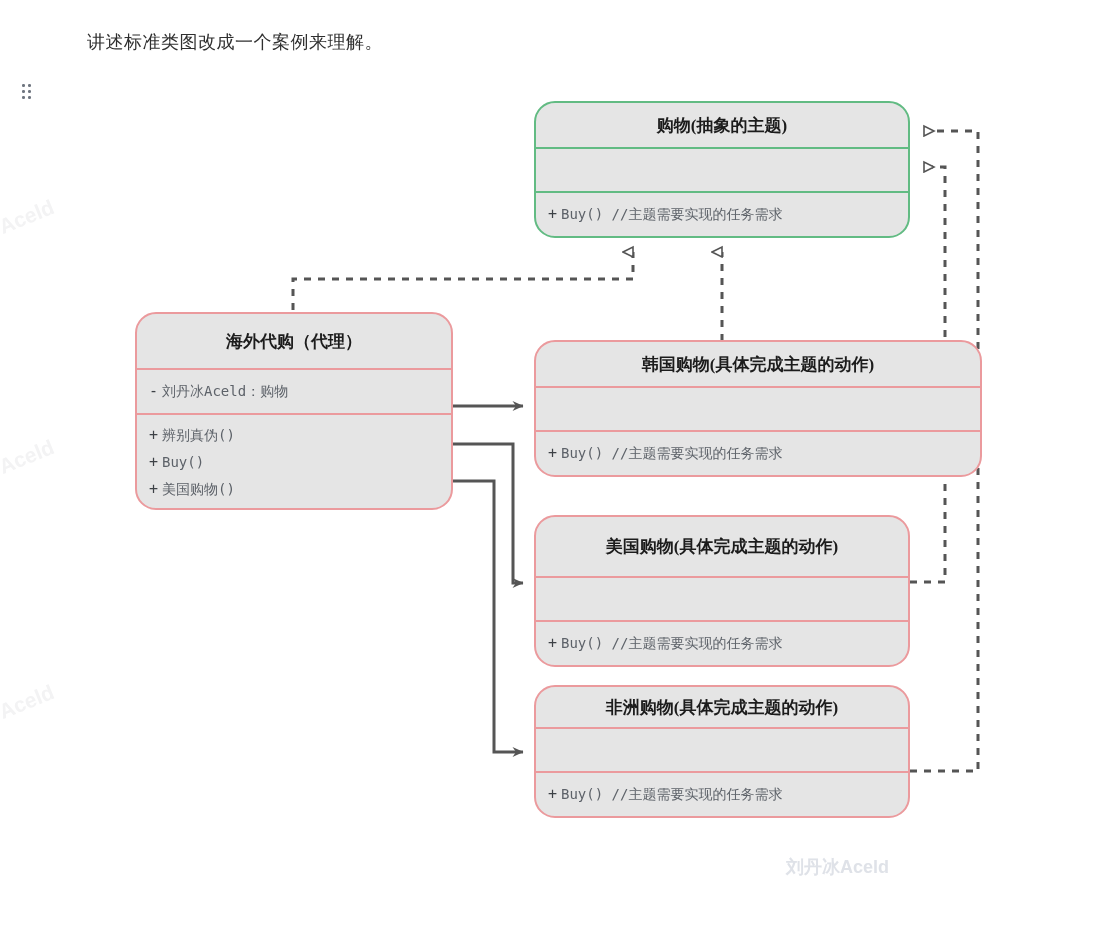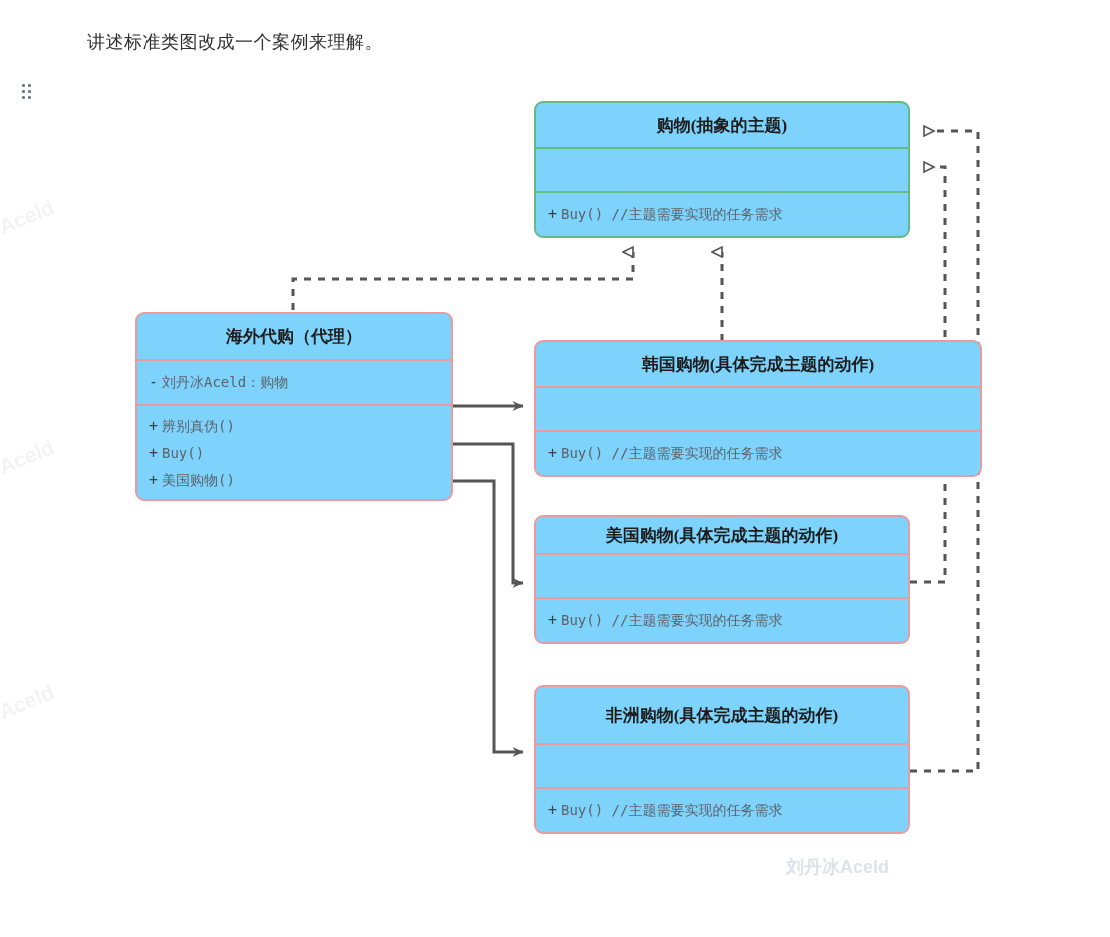--- a/index.html
+++ b/index.html
@@ -90,22 +90,22 @@
     top: 0;
     width: 1110px;
     height: 937px;
     pointer-events: none;
   }
 
   
   .uml-class {
     position: absolute;
     box-sizing: border-box;
-    border-radius: 9px;
-    background: #7dd3fc;
+    border-radius: 21px;
+    background: #e5e5e5;
     overflow: hidden;
   }
   .uml-class.abstract {
     border: 2px solid #62bb83;
   }
   .uml-class.concrete {
     border: 2px solid #eb9a9d;
   }
   .uml-row {
     box-sizing: border-box;
@@ -218,21 +218,21 @@
     <div class="uml-row uml-members empty-row" style="height:44px;"></div>
     <div class="uml-row uml-members" style="height:45px;">
       <div class="member-line">
         <span class="member-vis">+</span>
         <span class="member-text">Buy()  //主题需要实现的任务需求</span>
       </div>
     </div>
   </div>
 
   <div class="uml-class concrete" style="left:135px; top:312px; width:318px;">
-    <div class="uml-row uml-title" style="height:45px;">海外代购（代理）</div>
+    <div class="uml-row uml-title" style="height:54px;">海外代购（代理）</div>
     <div class="uml-row uml-members" style="height:45px;">
       <div class="member-line">
         <span class="member-vis">-</span>
         <span class="member-text">刘丹冰Aceld：购物</span>
       </div>
     </div>
     <div class="uml-row uml-members" style="height:95px; padding-top:2px;">
       <div class="member-line">
         <span class="member-vis">+</span>
         <span class="member-text">辨别真伪()</span>
@@ -253,32 +253,32 @@
     <div class="uml-row uml-members empty-row" style="height:44px;"></div>
     <div class="uml-row uml-members" style="height:45px;">
       <div class="member-line">
         <span class="member-vis">+</span>
         <span class="member-text">Buy()  //主题需要实现的任务需求</span>
       </div>
     </div>
   </div>
 
   <div class="uml-class concrete" style="left:534px; top:515px; width:376px;">
-    <div class="uml-row uml-title" style="height:36px;">美国购物(具体完成主题的动作)</div>
+    <div class="uml-row uml-title" style="height:59px;">美国购物(具体完成主题的动作)</div>
     <div class="uml-row uml-members empty-row" style="height:44px;"></div>
     <div class="uml-row uml-members" style="height:45px;">
       <div class="member-line">
         <span class="member-vis">+</span>
         <span class="member-text">Buy()  //主题需要实现的任务需求</span>
       </div>
     </div>
   </div>
 
   <div class="uml-class concrete" style="left:534px; top:685px; width:376px;">
-    <div class="uml-row uml-title" style="height:56px;">非洲购物(具体完成主题的动作)</div>
+    <div class="uml-row uml-title" style="height:40px;">非洲购物(具体完成主题的动作)</div>
     <div class="uml-row uml-members empty-row" style="height:44px;"></div>
     <div class="uml-row uml-members" style="height:45px;">
       <div class="member-line">
         <span class="member-vis">+</span>
         <span class="member-text">Buy()  //主题需要实现的任务需求</span>
       </div>
     </div>
   </div>
 
 </div>

